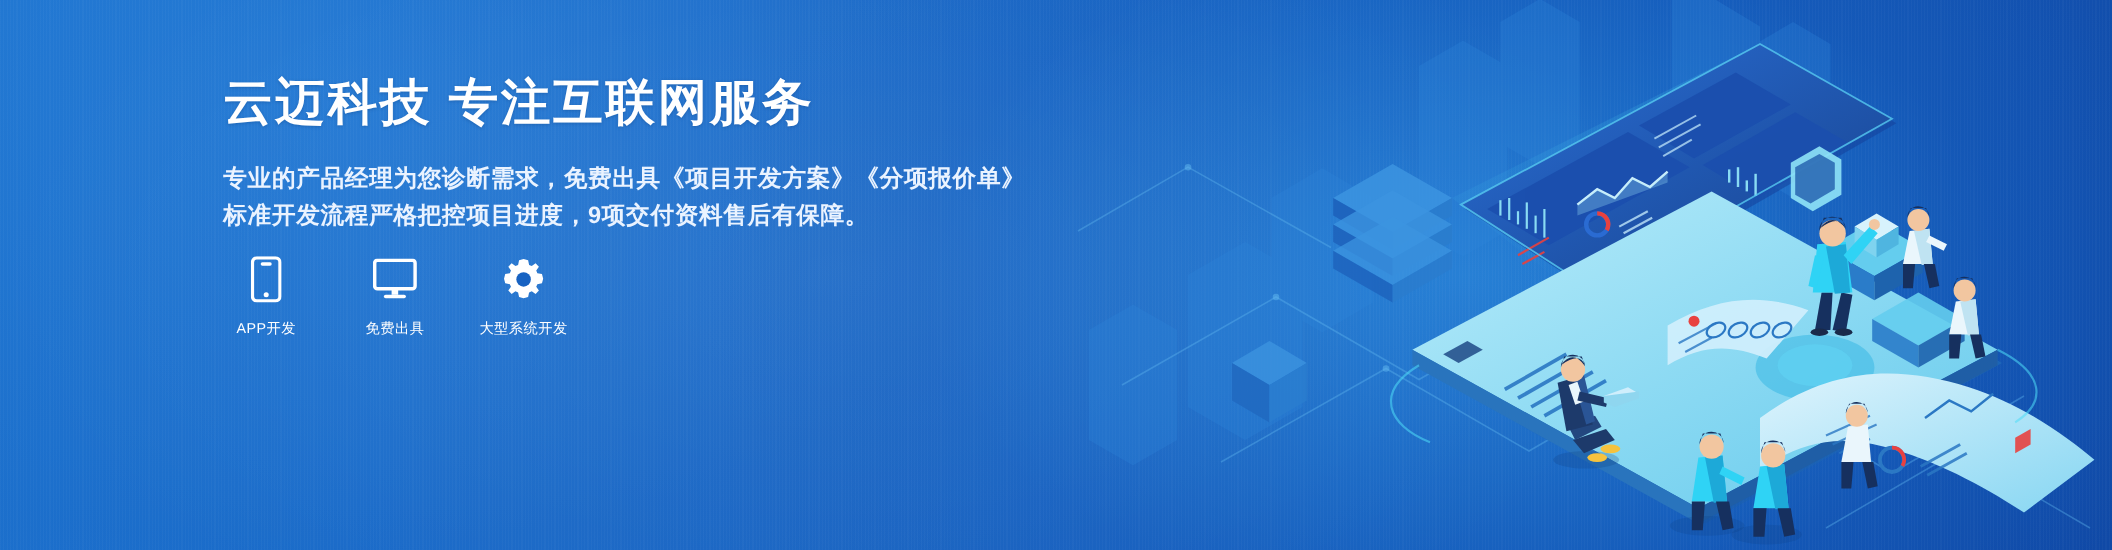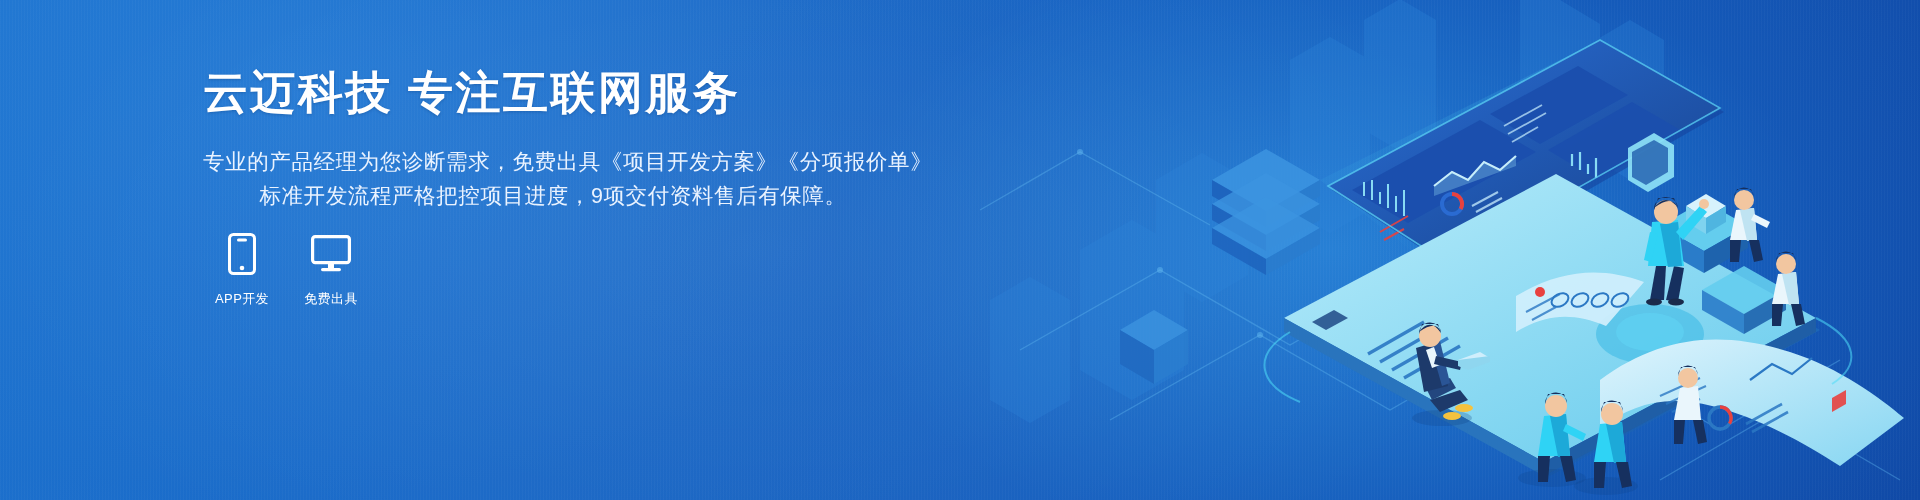--- a/index.html
+++ b/index.html
@@ -45,31 +45,30 @@
     letter-spacing:2.5px;
     white-space:nowrap;
     text-shadow:0 1px 3px rgba(5,40,90,0.25);
   }
   .sub-line {
     font-size:21.5px;
     line-height:34px;
     color:#eaf3ff;
     letter-spacing:0.6px;
     white-space:nowrap;
-    font-weight:normal;
-    text-align:center;
+    font-weight:bold;
   }
   #subtitle { margin-top:26px; }
 
   
   #services {
     position:absolute; left:203px; top:232px;
     display:flex;
     align-items:flex-start;
-    gap:11px;
+    gap:39px;
     z-index:6;
   }
   .svc {
     width:78px;
     display:flex; flex-direction:column; align-items:center;
     cursor:pointer;
   }
   .svc-ico {
     height:44px; width:44px;
     display:flex; align-items:center; justify-content:center;
@@ -435,16 +434,25 @@
       <span class="svc-ico">
         <svg width="40" height="38" viewBox="0 0 40 38">
           <rect x="1.6" y="1.6" width="36.8" height="26" rx="2.6" fill="none" stroke="#ffffff" stroke-width="3.2"></rect>
           <rect x="17" y="28" width="6" height="5" fill="#ffffff"></rect>
           <rect x="10" y="33" width="20" height="3.2" rx="1.6" fill="#ffffff"></rect>
         </svg>
       </span>
       <span class="svc-label">免费出具</span>
     </div>
 
+    <div class="svc">
+      <span class="svc-ico">
+        <svg width="40" height="40" viewBox="0 0 40 40">
+          <path fill="#ffffff" d="M20 1.5 l4.1 1.1 .9 4.2 2.4 1 3.5-2.4 3 3 -2.4 3.5 1 2.4 4.2 .9 1.1 4.1 -1.1 4.1 -4.2 .9 -1 2.4 2.4 3.5 -3 3 -3.5-2.4 -2.4 1 -.9 4.2 -4.1 1.1 -4.1-1.1 -.9-4.2 -2.4-1 -3.5 2.4 -3-3 2.4-3.5 -1-2.4 -4.2-.9 -1.1-4.1 1.1-4.1 4.2-.9 1-2.4 -2.4-3.5 3-3 3.5 2.4 2.4-1 .9-4.2z"></path>
+          <circle cx="20" cy="20" r="6.6" fill="#1762c2"></circle>
+        </svg>
+      </span>
+      <span class="svc-label">大型系统开发</span>
+    </div>
 
   </div>
 
 </div>
 
 </body></html>

